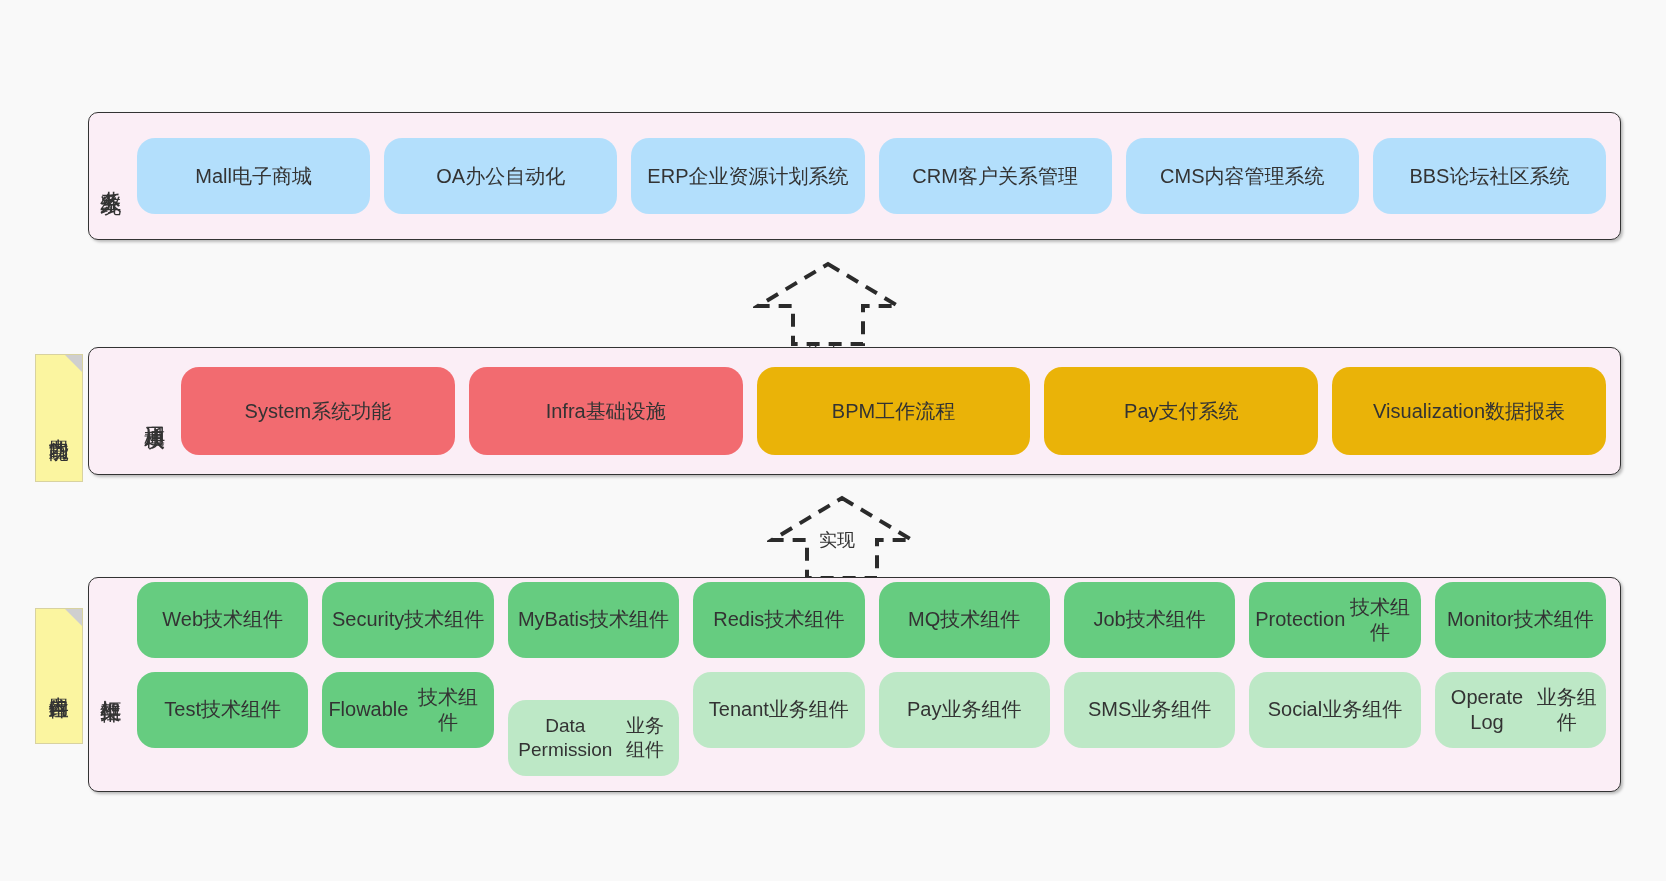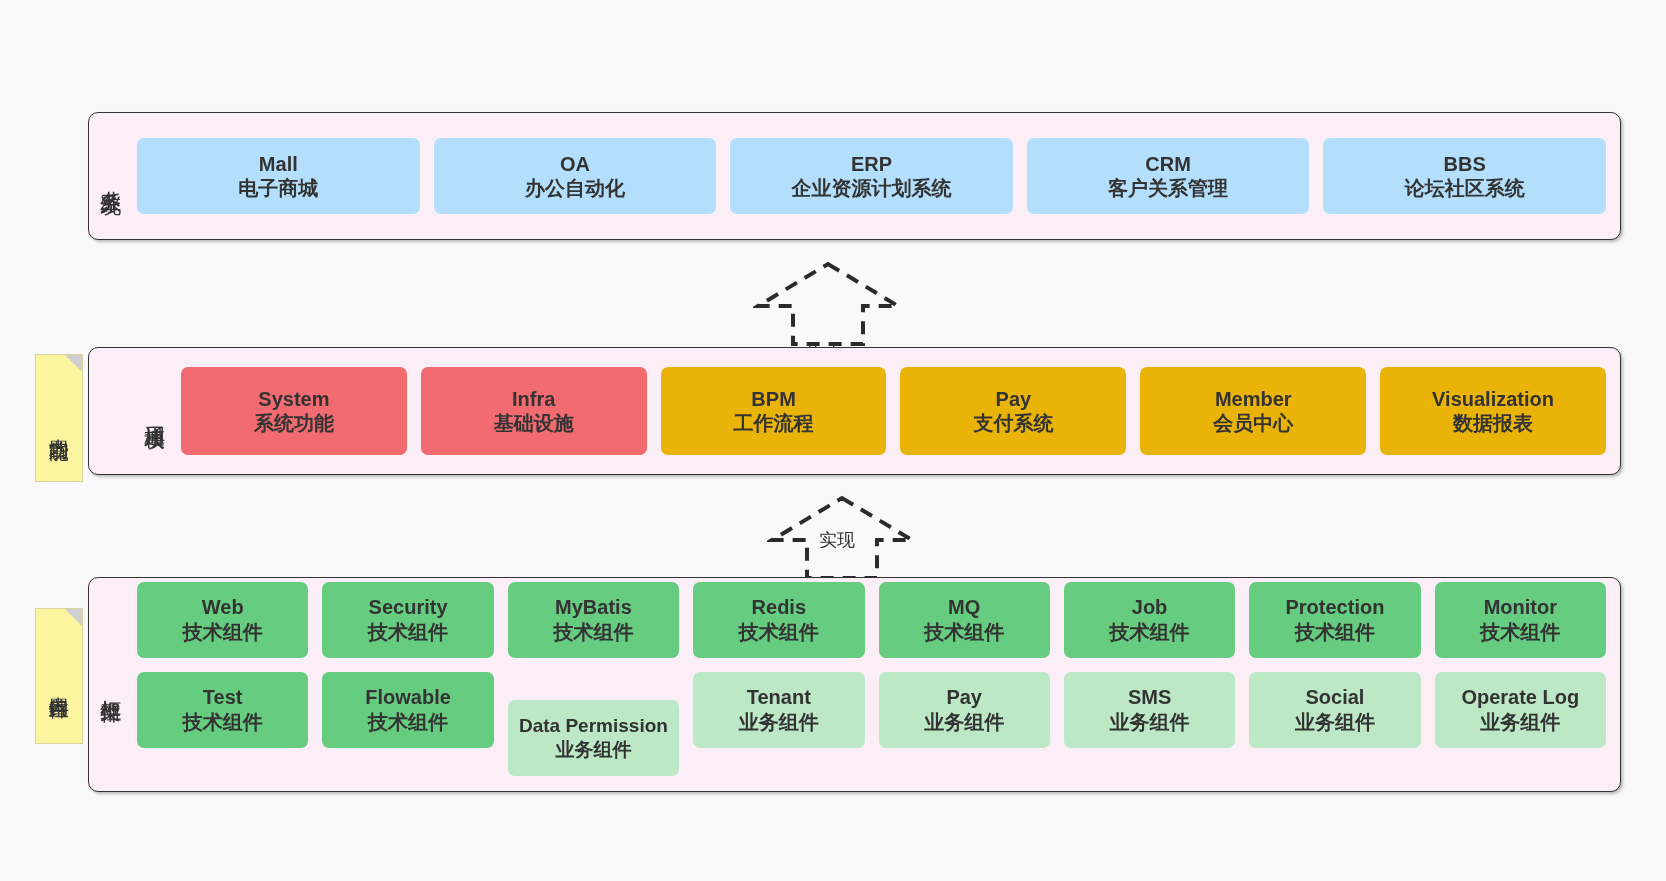--- a/index.html
+++ b/index.html
@@ -54,33 +54,31 @@
   }
   .row{
     display:flex;
     width:100%;
     gap:14px;
     justify-content:space-between;
   }
 
   
   .card{
-    border-radius:7px;
-    display:flex;
-    flex-direction:column;
+    border-radius:18px;
+    display:flex;
     align-items:center;
     justify-content:center;
     text-align:center;
     font-size:20px;
     line-height:1.22;
     color:#333333;
     box-sizing:border-box;
     padding:4px 6px;
     flex:1 1 0;
-    font-weight:bold;
   }
   .card .t1{display:block;}
   .card .t2{display:block;}
   .card.blue{background:#b3dffc;height:76px;}
   .card.red{background:#f26b70;height:88px;}
   .card.pink{background:#eab308;height:88px;}
   .card.green{background:#66cc80;height:76px;}
   .card.lgreen{background:#bde8c6;height:76px;}
   .card.small{font-size:19px;margin-top:28px;}
 
@@ -140,20 +138,24 @@
       </div>
       <div class="card blue">
         <span class="t1">ERP</span>
         <span class="t2">企业资源计划系统</span>
       </div>
       <div class="card blue">
         <span class="t1">CRM</span>
         <span class="t2">客户关系管理</span>
       </div>
       <div class="card blue">
+        <span class="t1">CMS</span>
+        <span class="t2">内容管理系统</span>
+      </div>
+      <div class="card blue">
         <span class="t1">BBS</span>
         <span class="t2">论坛社区系统</span>
       </div>
 
     </div>
   </div>
 
   <div class="arrow-wrap" style="left:753px;top:258px;width:150px;height:88px;">
     <svg width="150" height="88" viewBox="0 0 150 88">
       <path d="M 75 6 L 145 48 L 110 48 L 110 86 L 40 86 L 40 48 L 5 48 Z" fill="none" stroke="#2b2b2b" stroke-width="4" stroke-dasharray="13 9" stroke-linejoin="miter"></path>
@@ -180,24 +182,20 @@
       </div>
       <div class="card pink">
         <span class="t1">BPM</span>
         <span class="t2">工作流程</span>
       </div>
       <div class="card pink">
         <span class="t1">Pay</span>
         <span class="t2">支付系统</span>
       </div>
       <div class="card pink">
-        <span class="t1">Member</span>
-        <span class="t2">会员中心</span>
-      </div>
-      <div class="card pink">
         <span class="t1">Visualization</span>
         <span class="t2">数据报表</span>
       </div>
 
     </div>
   </div>
 
   <div class="arrow-wrap" style="left:767px;top:492px;width:150px;height:88px;">
     <svg width="150" height="88" viewBox="0 0 150 88">
       <path d="M 75 6 L 145 48 L 110 48 L 110 86 L 40 86 L 40 48 L 5 48 Z" fill="none" stroke="#2b2b2b" stroke-width="4" stroke-dasharray="13 9" stroke-linejoin="miter"></path>

